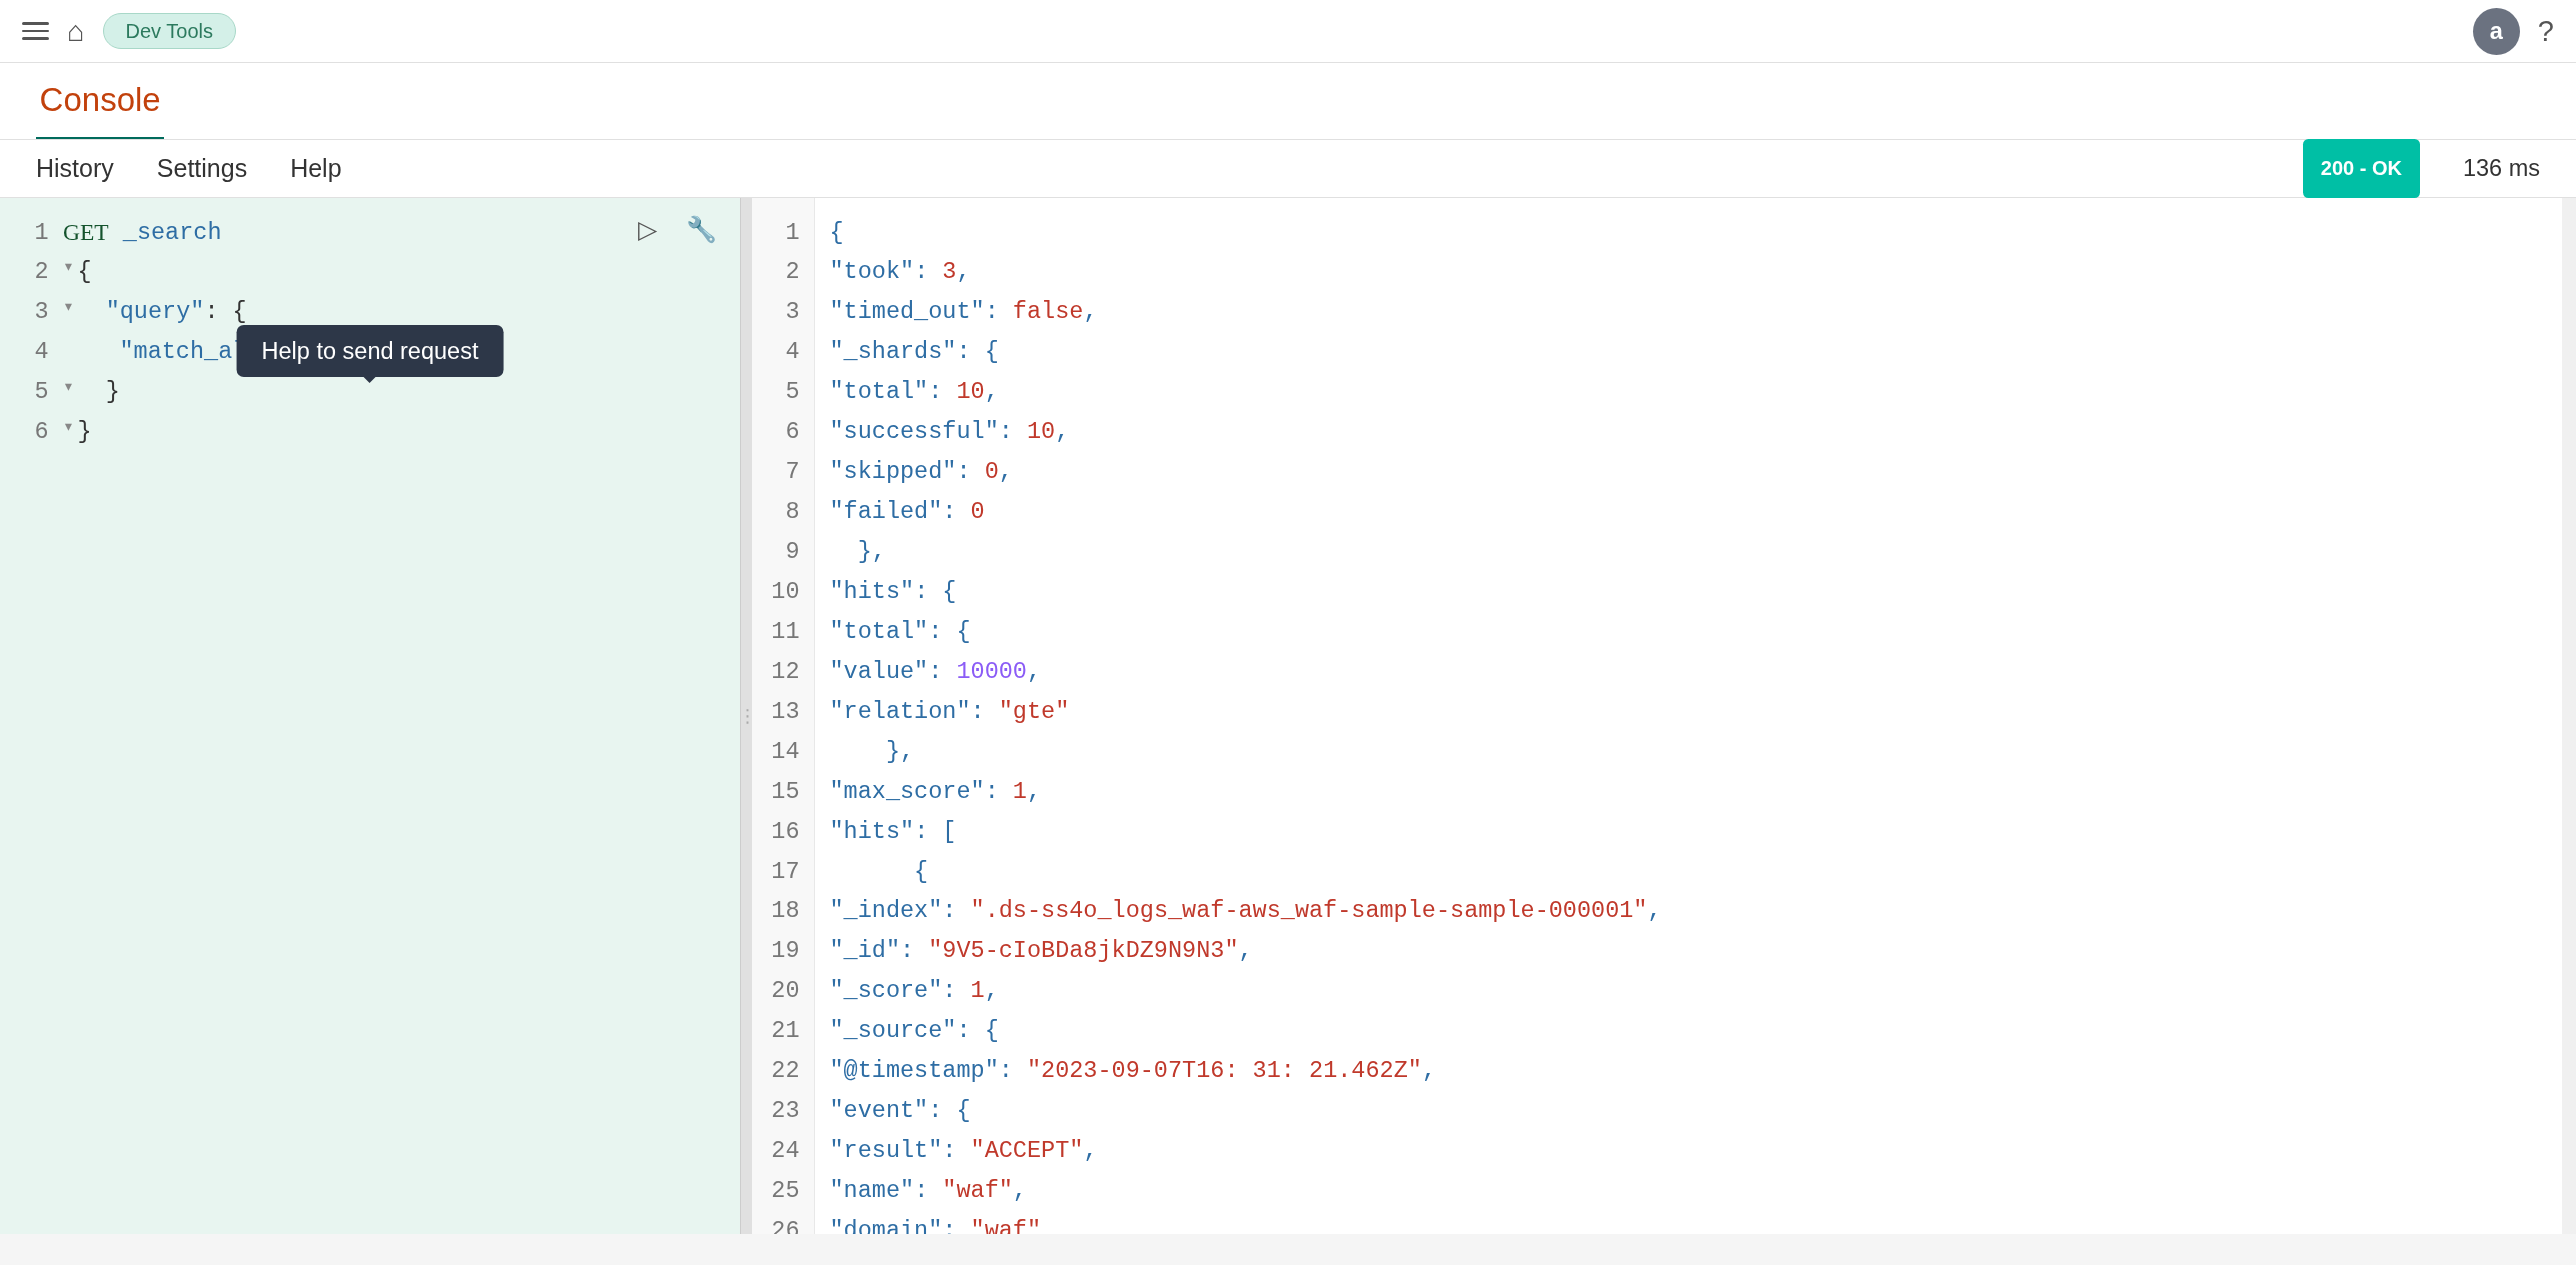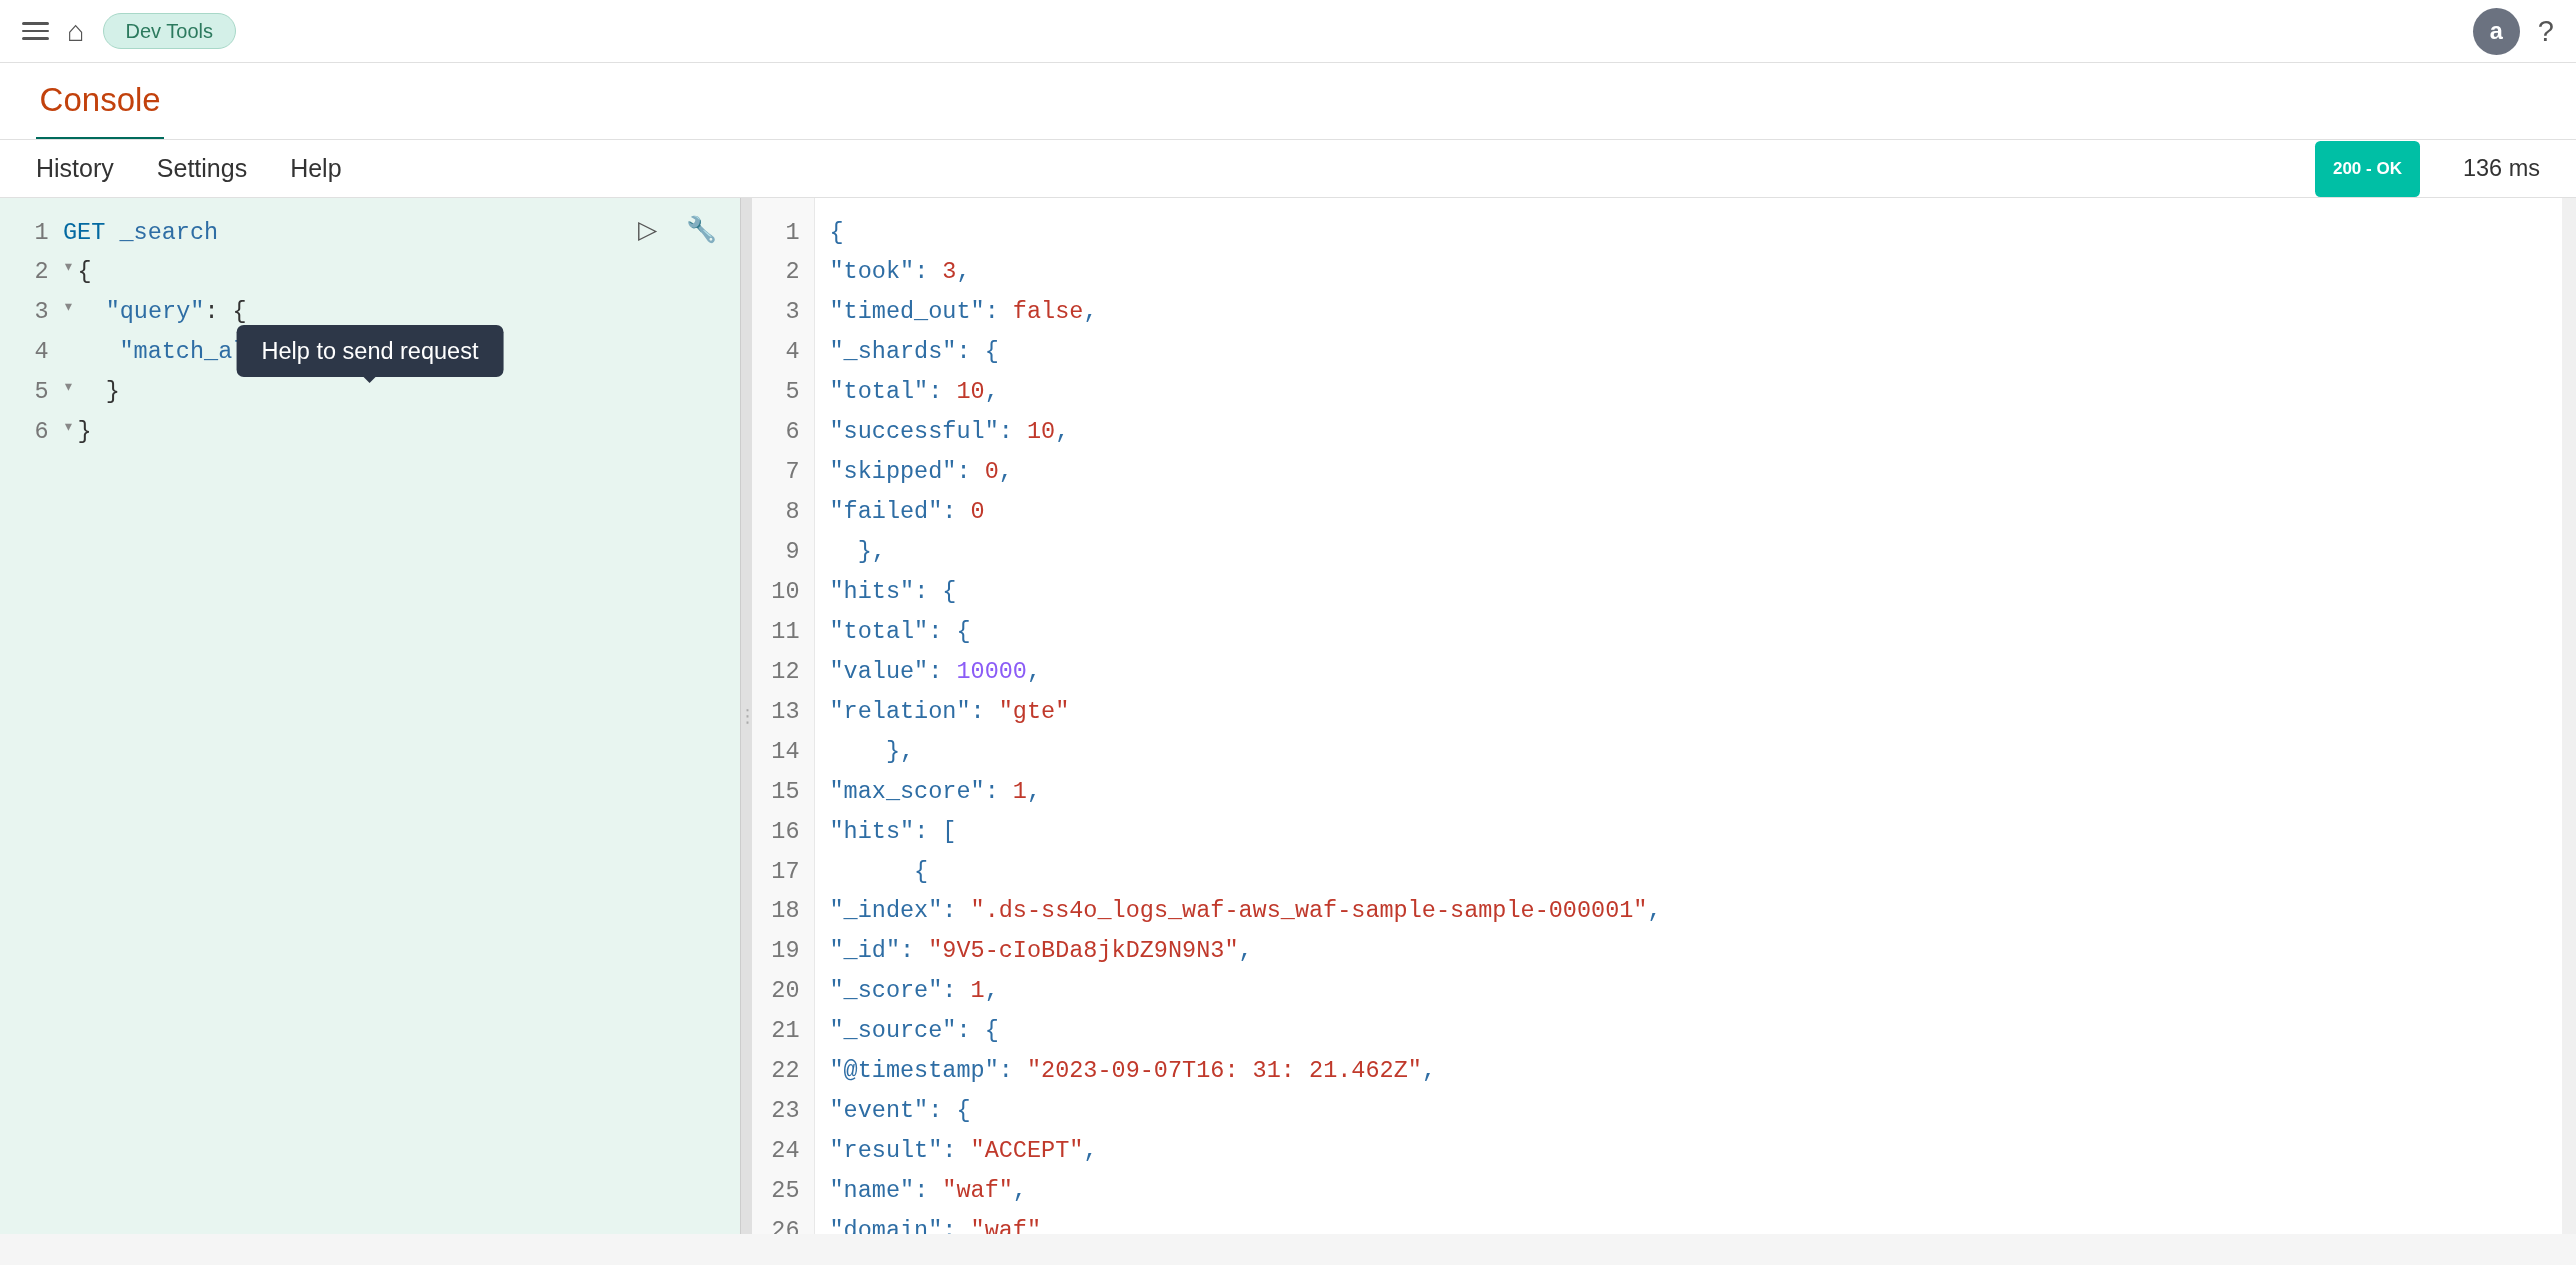--- a/index.html
+++ b/index.html
@@ -39,21 +39,21 @@
 
     
     .nav-bar {
       display: flex; align-items: center; gap: 43px;
       background: #fff; border-bottom: 0.9px solid #e0e0e0;
       padding: 0 36px; height: 58px;
     }
     .nav-item { font-size: 25px; color: #333; cursor: pointer; }
     .status-ok {
       background: #00bfa5; color: #fff; padding: 18px 18px;
-      border-radius: 5.4px; font-size: 17px; font-weight: bold;
+      border-radius: 5.4px; font-size: 20px; font-weight: bold;
     }
     .status-time { font-size: 23.5px; color: #333; }
 
     
     .main-content {
       display: flex; height: calc(1265px - 63px - 54px - 58px - 54px);
       overflow: hidden;
     }
 
     
@@ -74,21 +74,21 @@
     .line-numbers .ln { display: block; }
     .code-area {
       flex: 1; padding: 14.5px 14.5px 14.5px 0;
       font-family: 'Courier New', monospace; font-size: 23.5px;
       line-height: 1.7; overflow-y: auto; overflow-x: hidden;
     }
     .code-line { display: flex; align-items: flex-start; white-space: pre; }
     .fold-arrow { color: #888; font-size: 18px; margin-right: 3.6px; cursor: pointer; }
 
     
-    .kw-get { color: #0369a1; }
+    .kw-get { color: #14532d; font-family: Liberation Serif, serif; }
     .kw-str { color: #2e6da4; }
     .kw-key { color: #2e6da4; }
     .kw-plain { color: #333; }
 
     
     .editor-toolbar {
       position: absolute; top: 11px; right: 18px;
       display: flex; gap: 14.5px; align-items: center;
     }
     .toolbar-btn {

